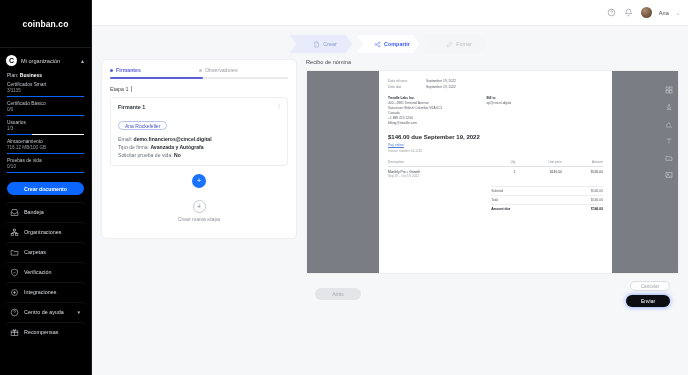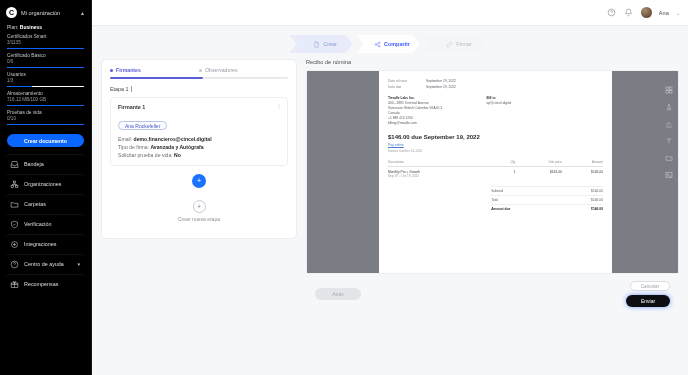--- a/index.html
+++ b/index.html
@@ -184,20 +184,23 @@
     color: #fff; font-size: 5px; display:flex; align-items:center; justify-content:center; cursor:pointer;
     box-shadow: 0 0 5px rgba(20,80,255,.55);
   }
 </style>
 </head>
 <body>
 
 <div class="app">
 
   <aside class="sidebar">
+    <div class="brand">
+      <span class="brand-text">coinban.co</span>
+    </div>
 
     <div class="org-row">
       <span class="org-logo">C</span>
       <span class="org-name">Mi organización</span>
       <span class="org-caret">▲</span>
     </div>
 
     <div class="plan">
       <div class="plan-line">
         <span>Plan:</span>

